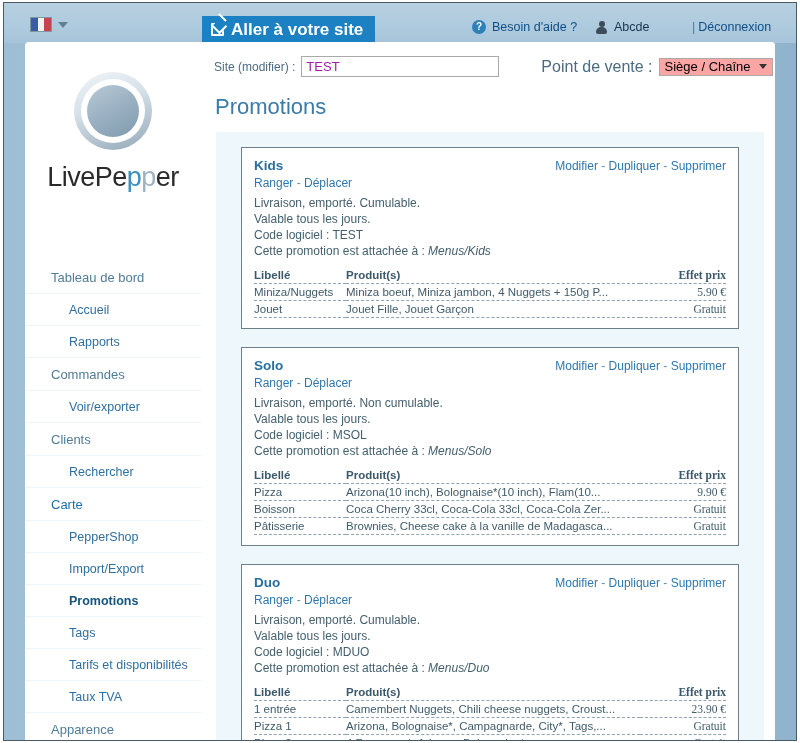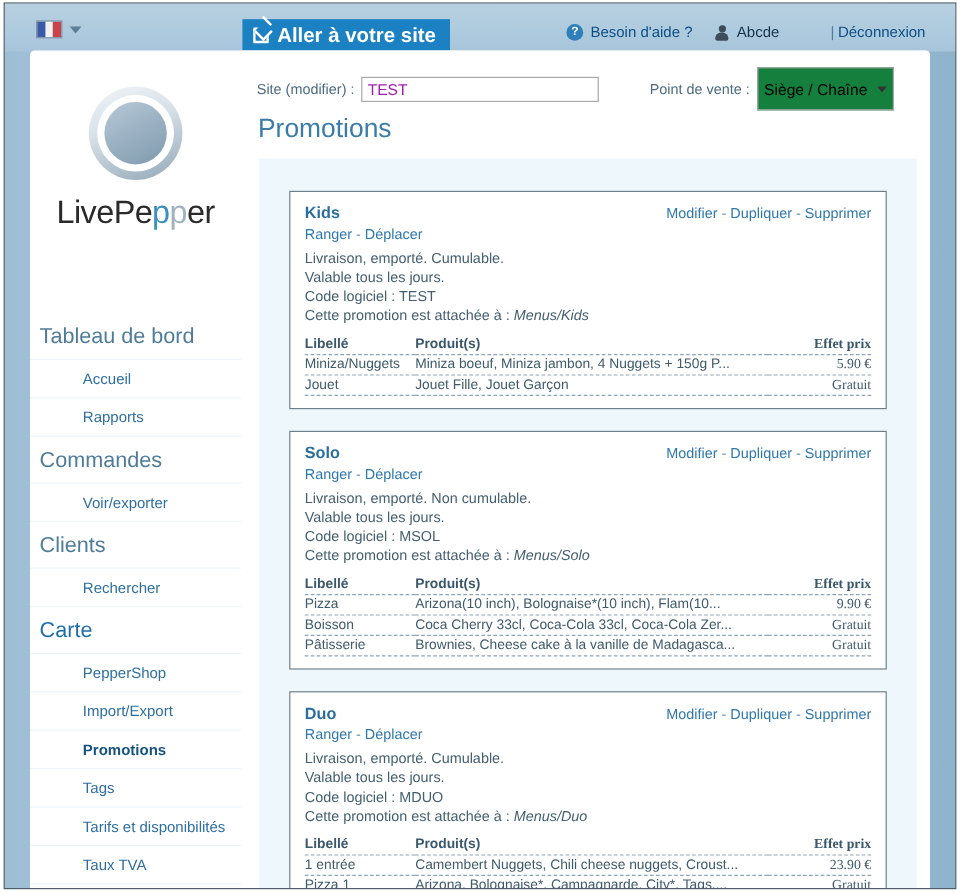--- a/index.html
+++ b/index.html
@@ -170,22 +170,22 @@
     font-size: 27px;
     color: #2a2a2a;
     letter-spacing: -0.5px;
     white-space: nowrap;
   }
   .logo-text .dot1 { color: #3c8fbe; }
   .logo-text .dot2 { color: #9fb3c0; }
 
   .nav { position: absolute; left: 0; top: 203px; width: 176px; }
   .nav-group-title {
-    padding: 9px 0 8px 8px;
-    font-size: 18px;
+    padding: 9px 0 8px 26px;
+    font-size: 13px;
     color: #4f7c98;
     border-bottom: 1px solid #eef4f7;
     cursor: pointer;
     white-space: nowrap;
   }
   .nav-group-title.active { color: #1e6fa8; }
   .nav-item {
     padding: 9px 0 8px 44px;
     font-size: 12.5px;
     color: #2f6fa0;
@@ -210,25 +210,25 @@
   .site-label { font-size: 12px; color: #4b6b80; margin-right: 6px; }
   .site-input {
     width: 198px; height: 21px;
     border: 1px solid #a9a9a9;
     font-size: 13px;
     padding: 1px 4px;
     color: #a21caf;
     font-family: "Liberation Sans", sans-serif;
     background: #ffffff;
   }
-  .pdv-label { font-size: 12px; color: #4b6b80; margin-left: 42px; margin-right: 6px; }
+  .pdv-label { font-size: 16px; color: #4b6b80; margin-left: 42px; margin-right: 6px; }
   .pdv-select {
-    height: 36px;
+    height: 18px;
     border: 1px solid #a9a9a9;
-    background: #15803d;
+    background: #fca5a5;
     font-size: 13px;
     padding: 0 5px;
     display: flex; align-items: center; gap: 8px;
     color: #000000;
     cursor: pointer;
   }
   .sel-caret {
     width: 0; height: 0;
     border-left: 4px solid transparent;
     border-right: 4px solid transparent;
@@ -244,21 +244,21 @@
   }
 
   .promo-panel {
     position: absolute; left: 15px; top: 90px;
     width: 548px;
     background: #eef7fc;
     padding: 15px 0 14px 0;
   }
   .promo-card {
     width: 498px;
-    margin: 12px auto 18px auto;
+    margin: 0 auto 18px auto;
     background: #ffffff;
     border: 1px solid #6f7f89;
     padding: 10px 12px 10px 12px;
   }
   .promo-card:last-child { margin-bottom: 0; }
   .promo-head {
     display: flex; justify-content: space-between; align-items: baseline;
   }
   .promo-name {
     font-size: 13.5px; font-weight: bold; color: #2a6e9e;

